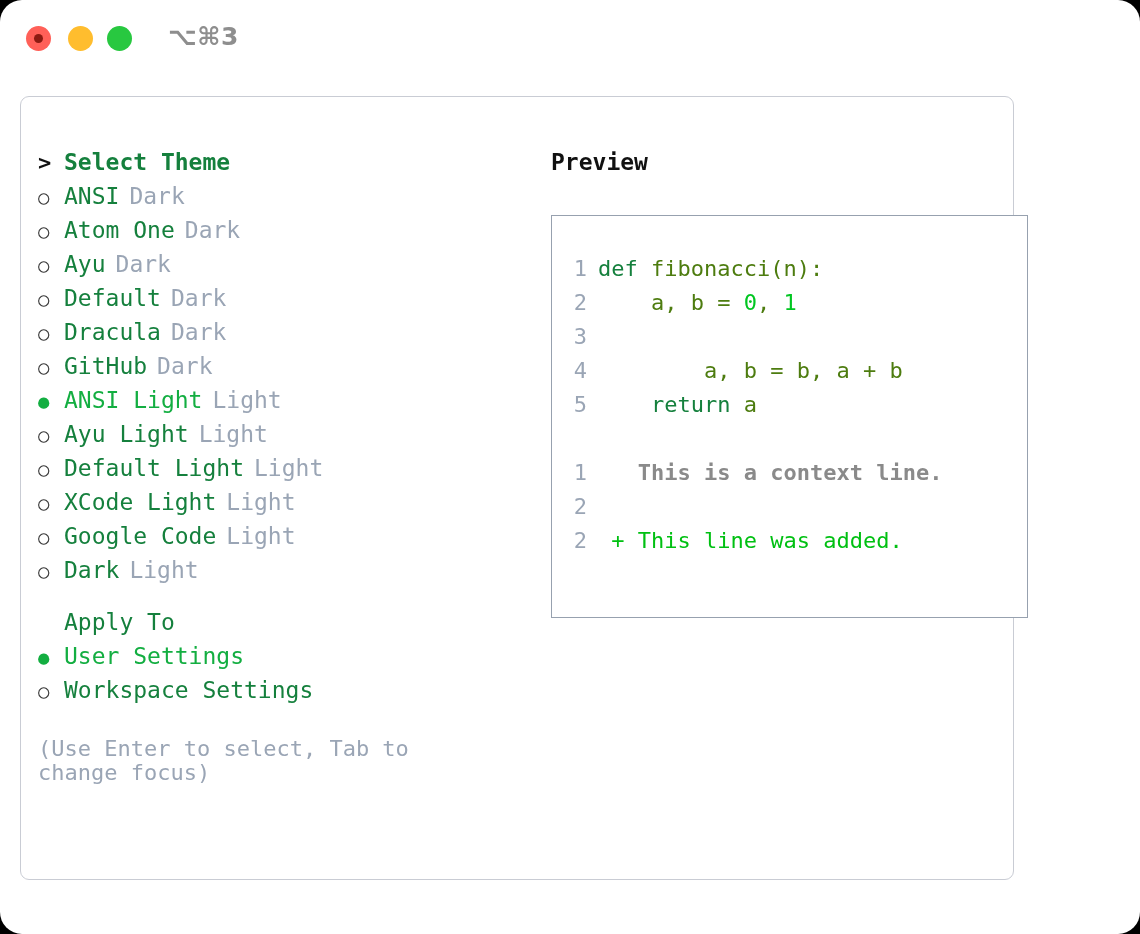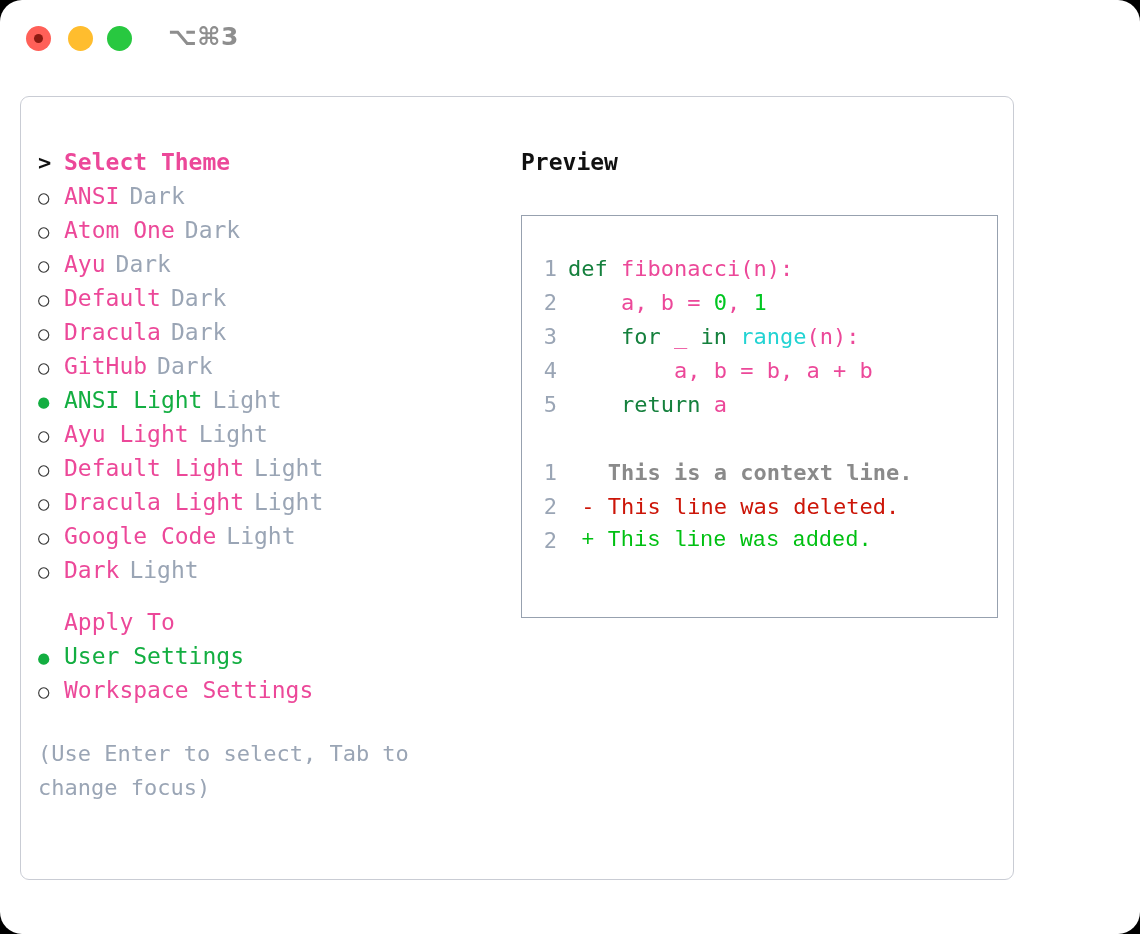--- a/index.html
+++ b/index.html
@@ -107,42 +107,42 @@
     font-size: 19px;
   }
   .marker.sel {
     color: #13ae41;
     font-size: 19px;
   }
   .marker.blank { color: transparent; }
 
   .row.header-row { font-weight: bold; }
   .row.selected .label { color: #13ae41; }
-  .label { color: #ec4899; }
+  .label { color: #15803d; }
   .suffix {
     color: #9aa5b5;
     margin-left: 10px;
     text-align: right;
   }
   .row.selected .suffix { color: #9aa5b5; }
 
   .spacer-sm { height: 18px; }
 
   #hint {
     margin-top: 30px;
     font-size: 22px;
-    line-height: 34px;
+    line-height: 24px;
     color: #9aa5b5;
     width: 410px;
   }
 
   
   #right-col {
     position: absolute;
-    left: 472px;
+    left: 502px;
     top: 48px;
     width: 500px;
     padding-left: 28px;
   }
   #preview-title {
     font-size: 23px;
     font-weight: bold;
     color: #111111;
     line-height: 34px;
   }
@@ -170,26 +170,26 @@
     text-align: right;
     color: #9aa5b5;
     padding-right: 11px;
     box-sizing: border-box;
   }
   .ctext { color: #151515; }
 
   .tok-kw   { color: #15803d; }
   .tok-fn   { color: #22d3d3; }
   .tok-num  { color: #00c621; }
-  .tok-plain{ color: #ec4899; text-align: right; }
+  .tok-plain{ color: #4d7c0f; text-align: right; }
 
   .diff-gap { height: 34px; }
   .diff-ctx { color: #8a8a8a; font-weight: bold; }
   .diff-del { color: #cc1508; }
-  .diff-add { color: #00c012; font-family: Liberation Mono, monospace; }
+  .diff-add { color: #00c012; }
 </style>
 </head>
 <body>
 
 <div id="window">
 
   <div id="titlebar">
     <div class="dot" id="dot-close">
       <div class="inner"></div>
     </div>
@@ -210,21 +210,21 @@
       <div id="theme-list">
           <div class="row"><span class="marker unsel">○</span><span class="label">ANSI</span><span class="suffix">Dark</span></div>
           <div class="row"><span class="marker unsel">○</span><span class="label">Atom One</span><span class="suffix">Dark</span></div>
           <div class="row"><span class="marker unsel">○</span><span class="label">Ayu</span><span class="suffix">Dark</span></div>
           <div class="row"><span class="marker unsel">○</span><span class="label">Default</span><span class="suffix">Dark</span></div>
           <div class="row"><span class="marker unsel">○</span><span class="label">Dracula</span><span class="suffix">Dark</span></div>
           <div class="row"><span class="marker unsel">○</span><span class="label">GitHub</span><span class="suffix">Dark</span></div>
           <div class="row selected"><span class="marker sel">●</span><span class="label">ANSI Light</span><span class="suffix">Light</span></div>
           <div class="row"><span class="marker unsel">○</span><span class="label">Ayu Light</span><span class="suffix">Light</span></div>
           <div class="row"><span class="marker unsel">○</span><span class="label">Default Light</span><span class="suffix">Light</span></div>
-          <div class="row"><span class="marker unsel">○</span><span class="label">Dracula Light</span><span class="suffix">Light</span></div>
+          <div class="row"><span class="marker unsel">○</span><span class="label">XCode Light</span><span class="suffix">Light</span></div>
           <div class="row"><span class="marker unsel">○</span><span class="label">Google Code</span><span class="suffix">Light</span></div>
           <div class="row"><span class="marker unsel">○</span><span class="label">Dark</span><span class="suffix">Light</span></div>
         </div>
 
       <div class="spacer-sm"></div>
 
       <div class="row">
         <span class="marker blank">○</span>
         <span class="label">Apply To</span>
       </div>
@@ -237,27 +237,27 @@
       <div id="hint">(Use Enter to select, Tab to change focus)</div>
     </div>
 
     <div id="right-col">
       <div id="preview-title">Preview</div>
 
       <div id="preview-box">
         <div id="code-block">
             <div class="code-line"><span class="lnum">1</span><span class="ctext"><span class="tok-kw">def</span><span class="tok-plain"> fibonacci(n):</span></span></div>
             <div class="code-line"><span class="lnum">2</span><span class="ctext"><span class="tok-plain">    a, b = </span><span class="tok-num">0</span><span class="tok-plain">, </span><span class="tok-num">1</span></span></div>
-            <div class="code-line"><span class="lnum">3</span><span class="ctext"><span class="tok-plain">    </span><span class="tok-kw">for</span><span class="tok-plain"> _ </span><span class="tok-kw">in</span><span class="tok-plain"> </span><span class="tok-fn">range</span><span class="tok-plain">(n):</span></span></div>
+            <div class="code-line"><span class="lnum">3</span></div>
             <div class="code-line"><span class="lnum">4</span><span class="ctext"><span class="tok-plain">        a, b = b, a + b</span></span></div>
             <div class="code-line"><span class="lnum">5</span><span class="ctext"><span class="tok-plain">    </span><span class="tok-kw">return</span><span class="tok-plain"> a</span></span></div>
           </div>
         <div class="diff-gap"></div>
         <div id="diff-block">
             <div class="code-line"><span class="lnum">1</span><span class="diff-ctx">   This is a context line.</span></div>
-            <div class="code-line"><span class="lnum">2</span><span class="diff-del"> - This line was deleted.</span></div>
+            <div class="code-line"><span class="lnum">2</span></div>
             <div class="code-line"><span class="lnum">2</span><span class="diff-add"> + This line was added.</span></div>
           </div>
       </div>
     </div>
 
   </div>
 </div>
 
 </body></html>

